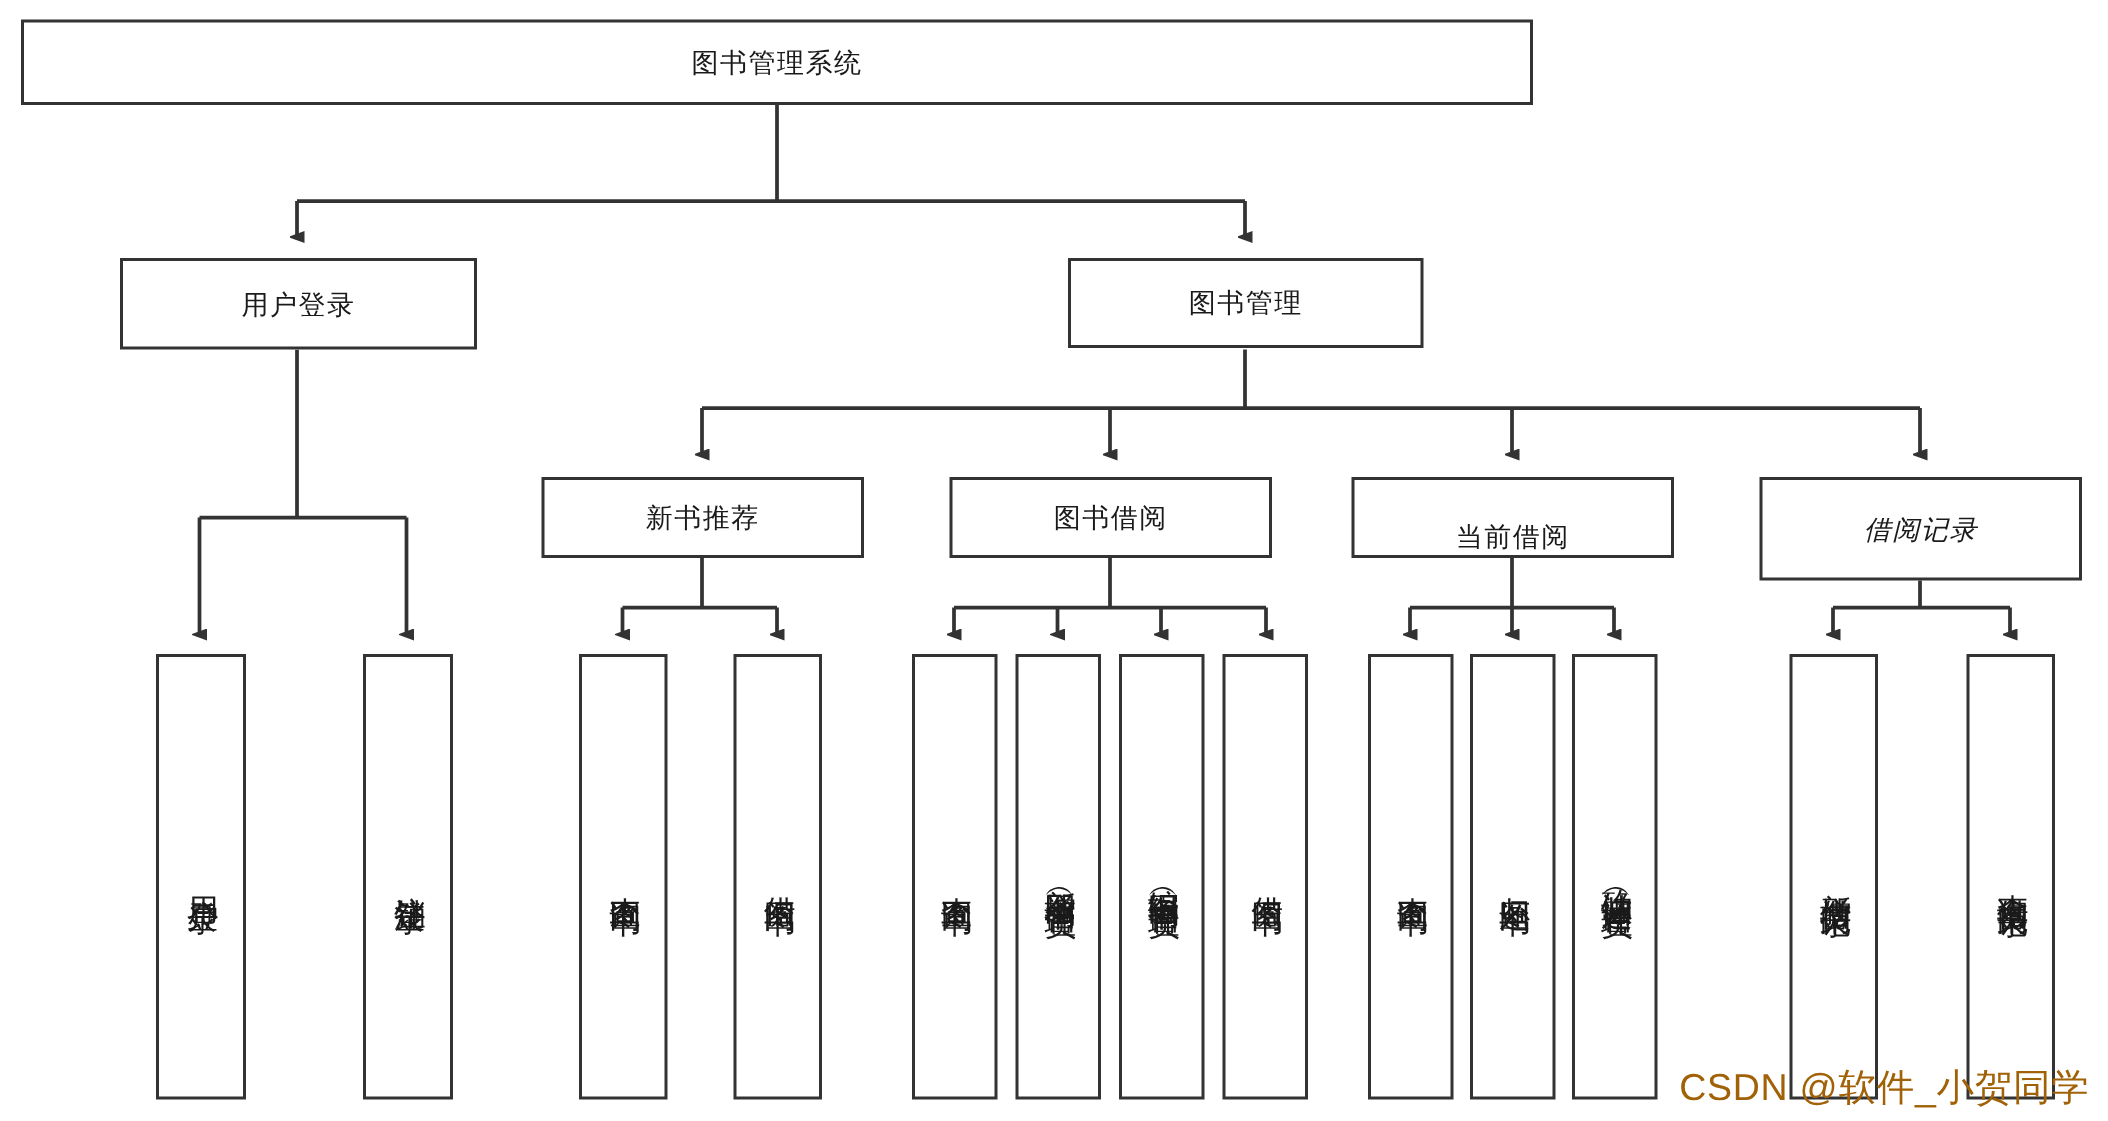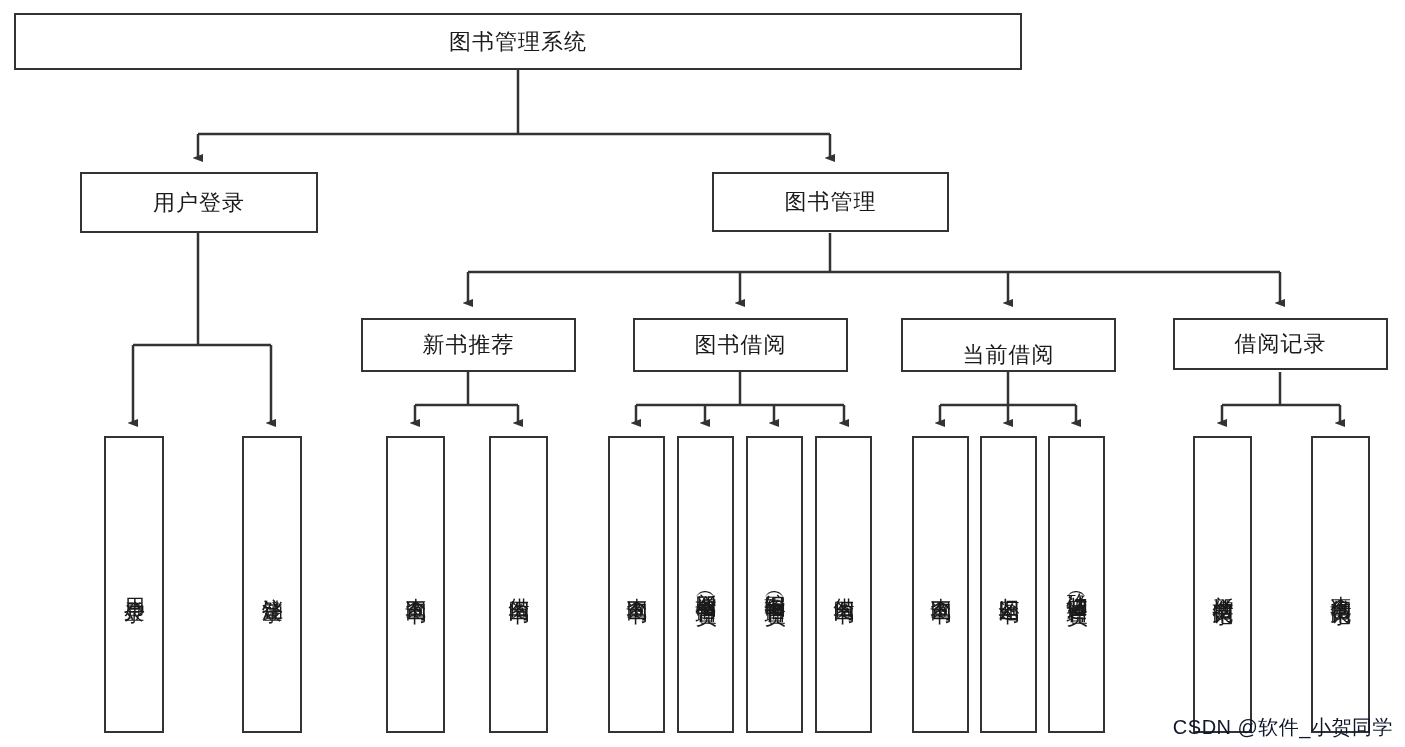--- a/index.html
+++ b/index.html
@@ -21,21 +21,21 @@
     position: absolute;
     box-sizing: border-box;
     background: #ffffff;
     border: 2px solid #333333;
     display: flex;
     align-items: center;
     justify-content: center;
     color: #1a1a1a;
   }
   .box.h {
-    font-size: 22px;
+    font-size: 18px;
     letter-spacing: 1px;
   }
   .box.v {
     font-size: 21px;
   }
   .vtext {
     writing-mode: vertical-rl;
     text-orientation: upright;
     line-height: 1.18;
     letter-spacing: 2px;
@@ -47,22 +47,22 @@
     left: 0;
     top: 0;
     width: 1405px;
     height: 747px;
     pointer-events: none;
   }
   .watermark {
     position: absolute;
     right: 12px;
     bottom: 6px;
-    font-size: 20px;
-    color: #0f172a;
+    font-size: 25px;
+    color: #a16207;
     white-space: nowrap;
     letter-spacing: 0.5px;
   }
 </style>
 </head>
 <body>
 
 <div id="canvas">
 
   <svg id="edges" viewBox="0 0 1405 747" xmlns="http://www.w3.org/2000/svg">
@@ -130,21 +130,21 @@
   </div>
 
   <div class="box h" style="left:633px; top:318px; width:215px; height:54px;">
     <span>图书借阅</span>
   </div>
 
   <div class="box h" style="left:901px; top:318px; width:215px; height:54px;align-items:flex-end;">
     <span>当前借阅</span>
   </div>
 
-  <div class="box h" style="left:1173px; top:318px; width:215px; height:52px;">
+  <div class="box h" style="left:1173px; top:318px; width:215px; height:69px;font-style:italic;">
     <span>借阅记录</span>
   </div>
 
   <div class="box v" style="left:104px; top:436px; width:60px; height:297px;">
     <span class="vtext">用户登录</span>
   </div>
 
   <div class="box v" style="left:242px; top:436px; width:60px; height:297px;">
     <span class="vtext">注销登录</span>
   </div>

